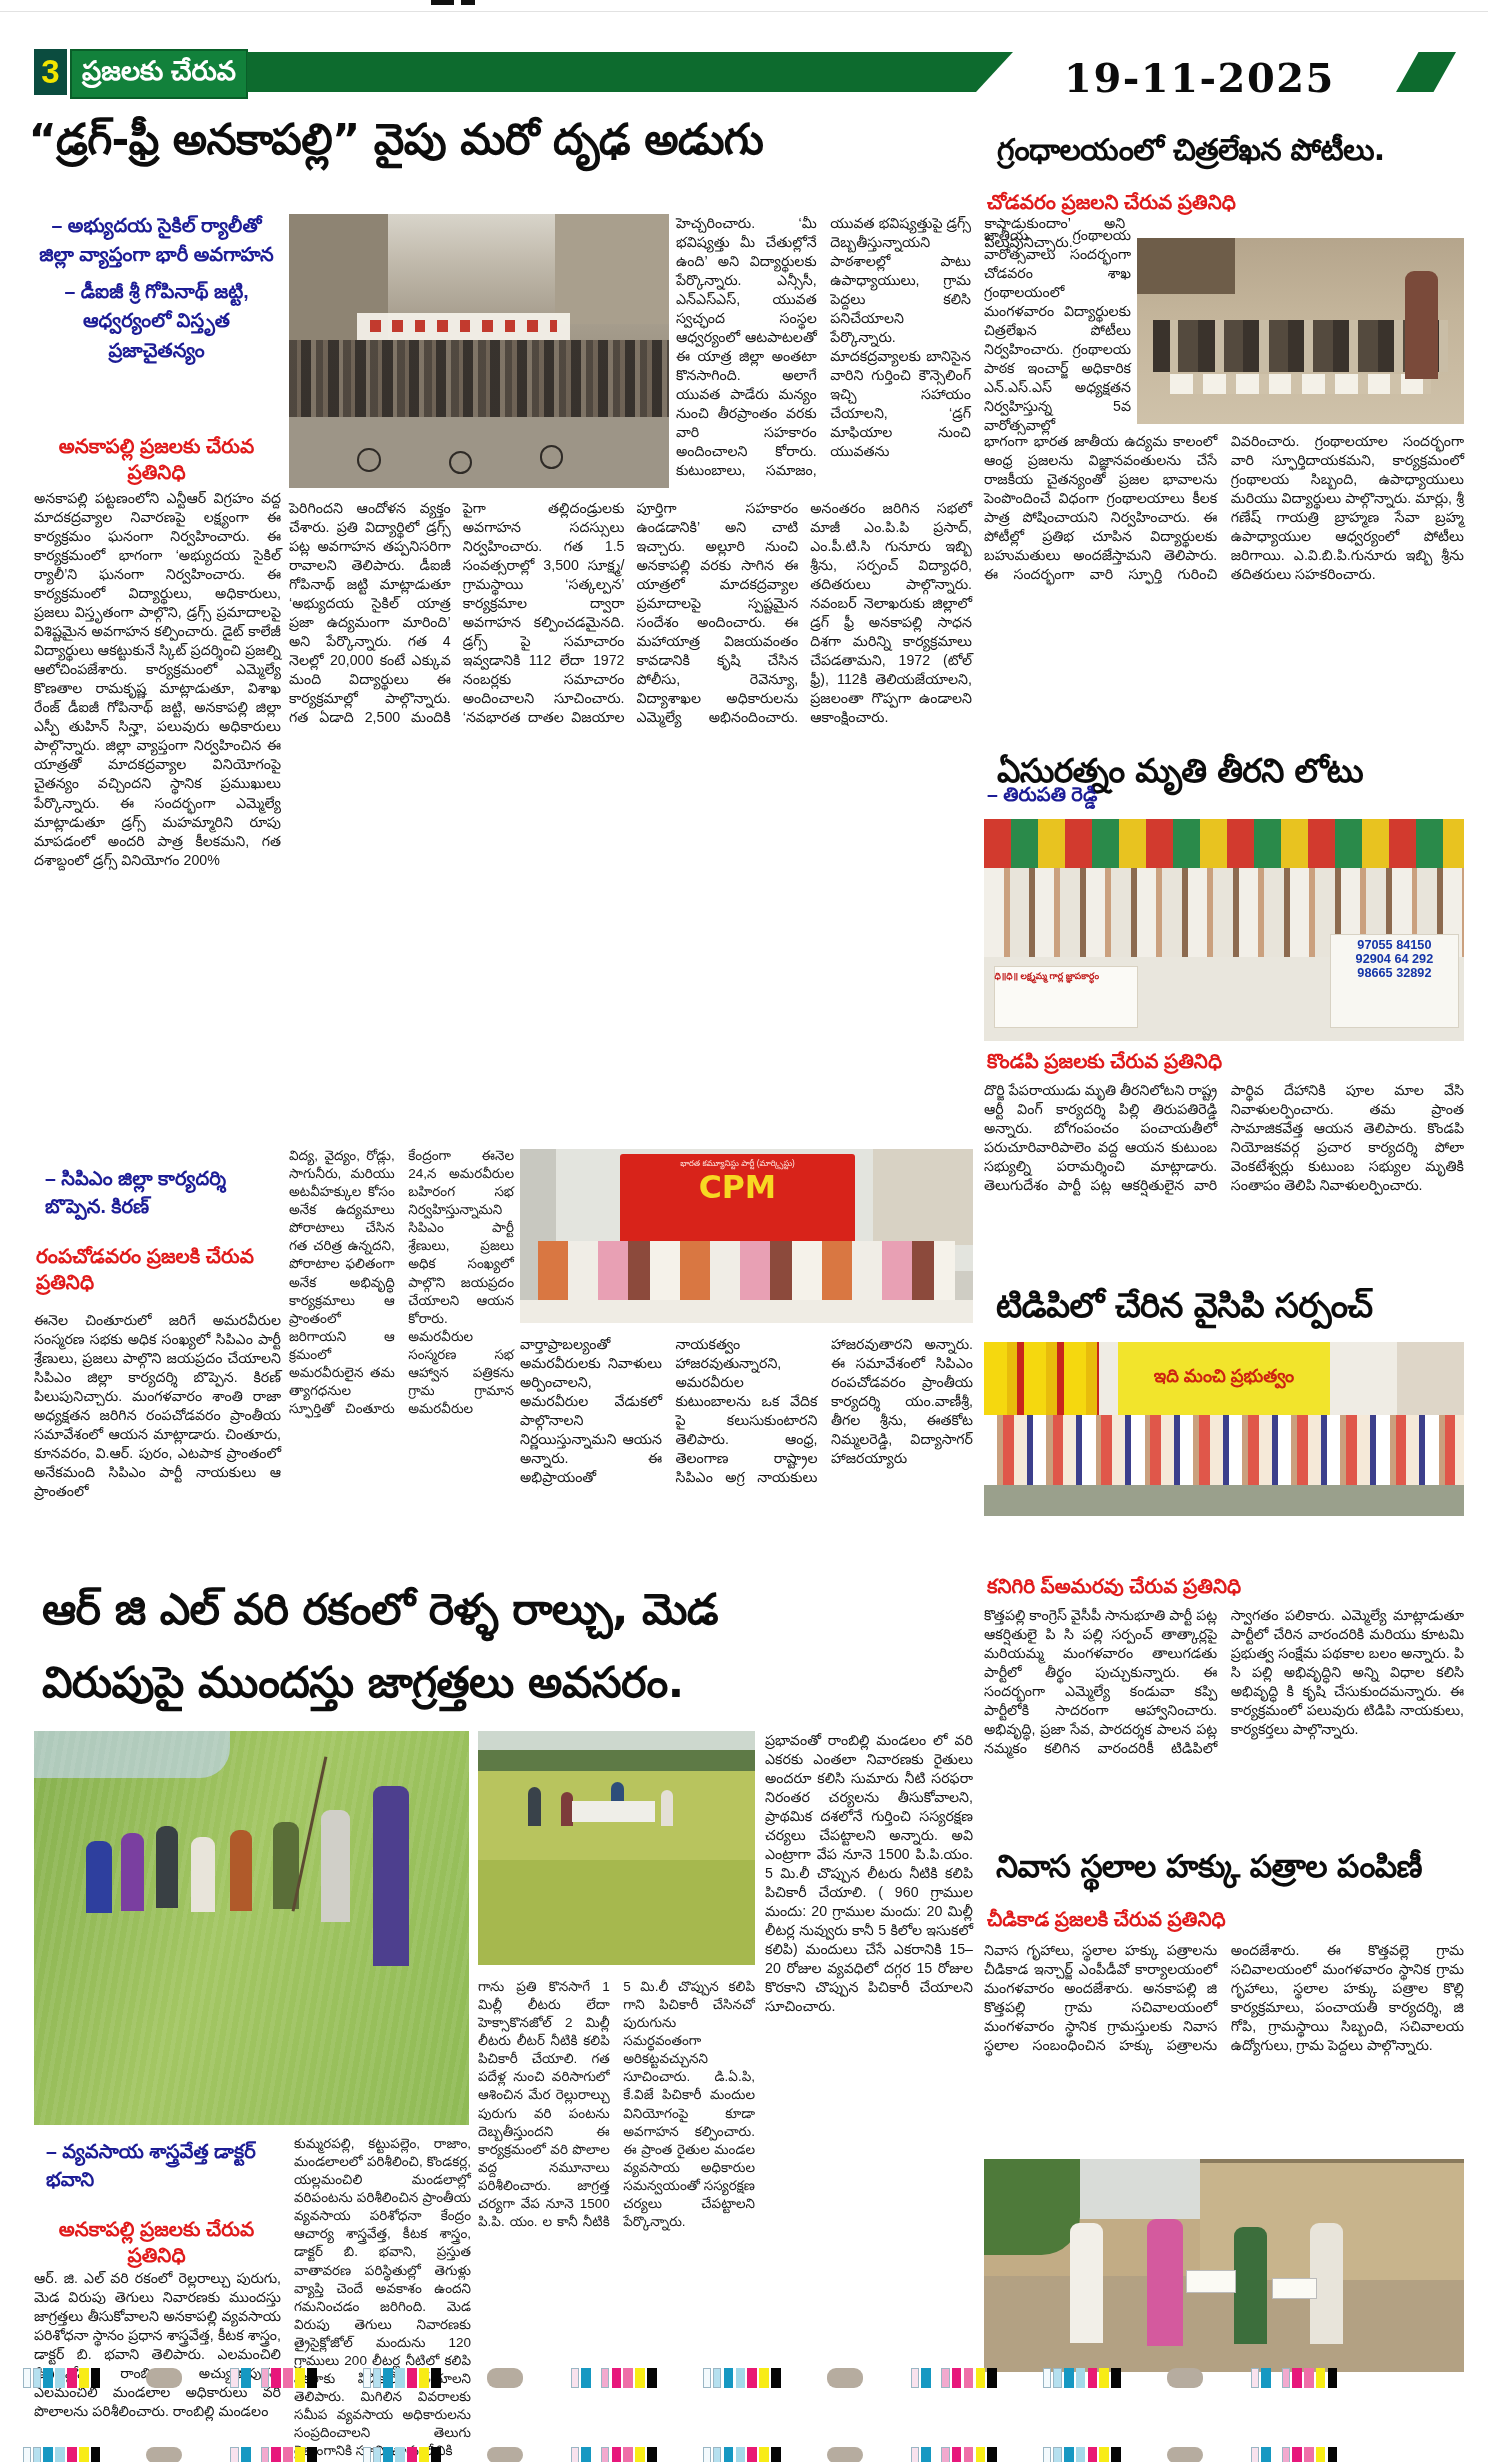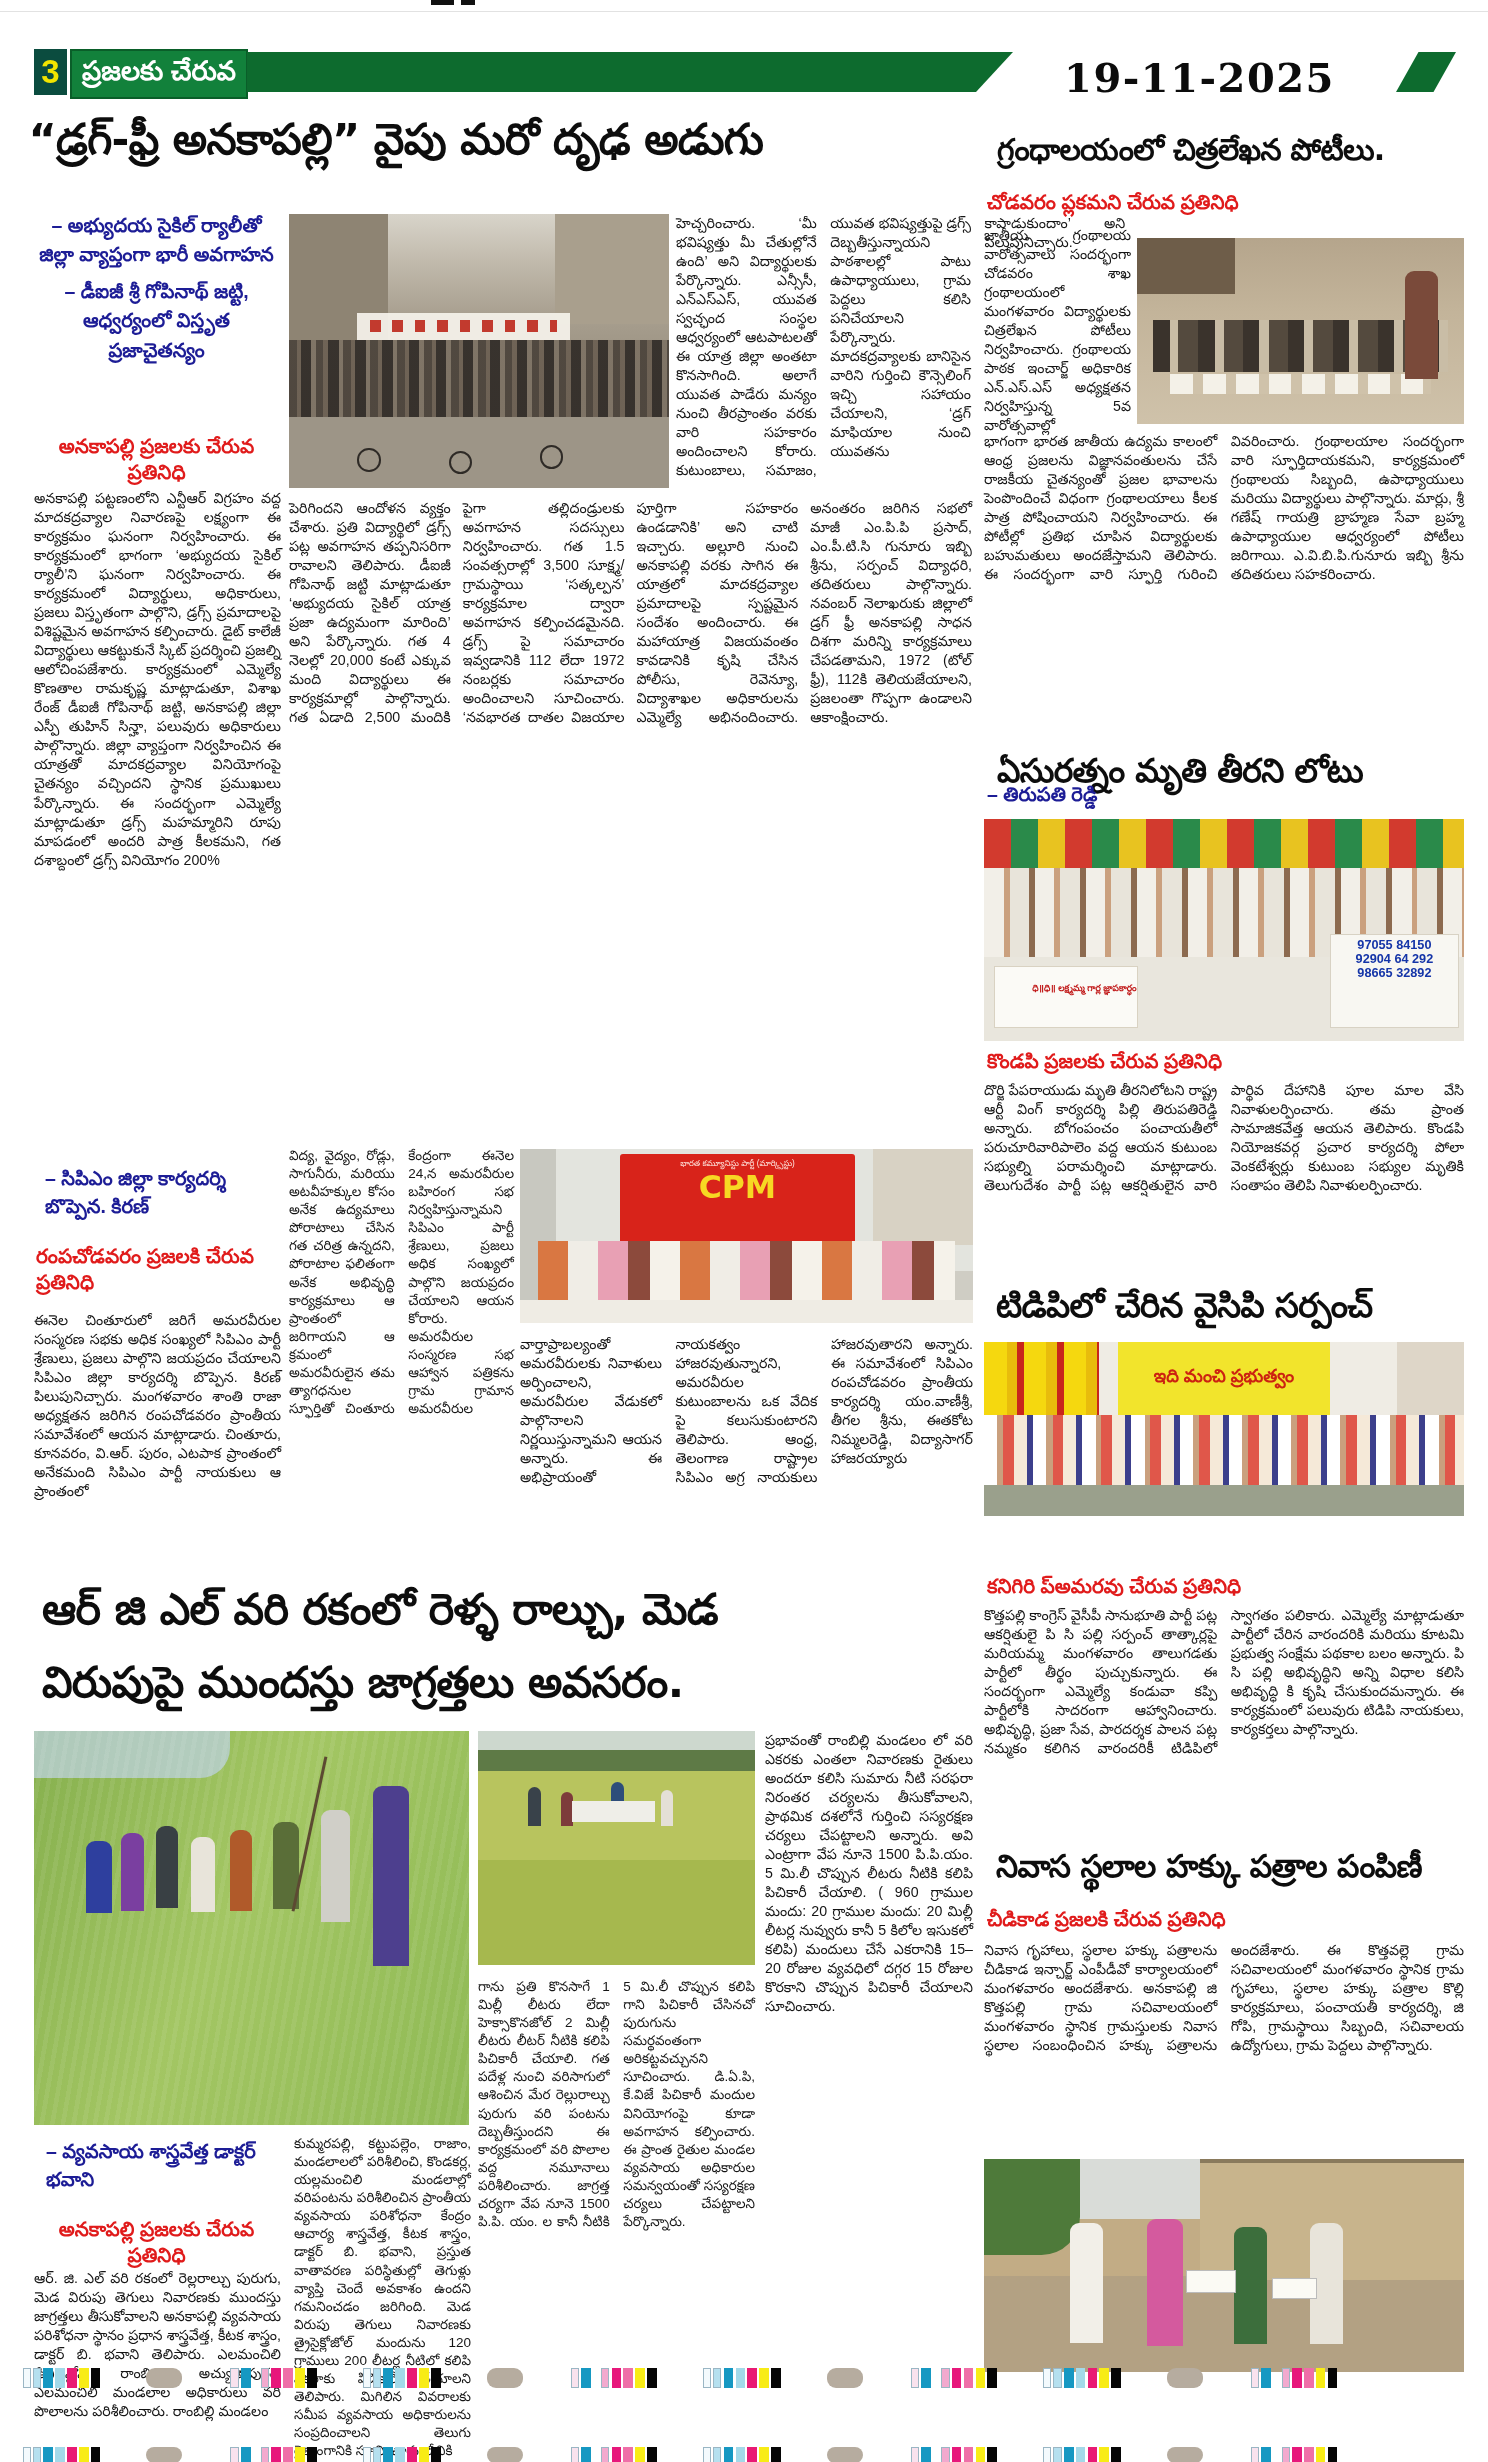--- a/index.html
+++ b/index.html
@@ -138,21 +138,21 @@
 
   <div class="abs body-txt" style="left:765px;top:1731px;width:208px;height:642px;">ప్రభావంతో రాంబిల్లి మండలం లో వరి ఎకరకు ఎంతలా నివారణకు రైతులు అందరూ కలిసి సుమారు నీటి సరఫరా నిరంతర చర్యలను తీసుకోవాలని, ప్రాథమిక దశలోనే గుర్తించి సస్యరక్షణ చర్యలు చేపట్టాలని అన్నారు. అవి ఎంట్రాగా వేప నూనె 1500 పి.పి.యం. 5 మి.లీ చొప్పున లీటరు నీటికి కలిపి పిచికారీ చేయాలి. ( 960 గ్రాముల మందు: 20 గ్రాముల మందు: 20 మిల్లీ లీటర్ల నువ్వురు కానీ 5 కిలోల ఇసుకలో కలిపి) మందులు చేసే ఎకరానికి 15–20 రోజుల వ్యవధిలో దగ్గర 15 రోజుల కొరకాని చొప్పున పిచికారీ చేయాలని సూచించారు.</div>
   <div class="abs body-txt cols2" style="left:478px;top:1978px;width:277px;height:394px;font-size:13.5px;">గాను ప్రతి కొనసాగే 1 మిల్లీ లీటరు లేదా హెక్సాకొనజోల్ 2 మిల్లీ లీటరు లీటర్ నీటికి కలిపి పిచికారీ చేయాలి. గత పదేళ్ల నుంచి వరిసాగులో ఆశించిన మేర రెల్లురాల్చు పురుగు వరి పంటను దెబ్బతీస్తుందని ఈ కార్యక్రమంలో వరి పొలాల వద్ద నమూనాలు పరిశీలించారు. జాగ్రత్త చర్యగా వేప నూనె 1500 పి.పి. యం. ల కానీ నీటికి 5 మి.లీ చొప్పున కలిపి గాని పిచికారీ చేసినచో పురుగును సమర్థవంతంగా అరికట్టవచ్చునని సూచించారు. డి.ఏ.పి, కే.విజే పిచికారీ మందుల వినియోగంపై కూడా అవగాహన కల్పించారు. ఈ ప్రాంత రైతుల మండల వ్యవసాయ అధికారుల సమన్వయంతో సస్యరక్షణ చర్యలు చేపట్టాలని పేర్కొన్నారు.</div>
 
   <div class="abs byline-blue" style="left:46px;top:2137px;width:225px;">– వ్యవసాయ శాస్త్రవేత్త డాక్టర్ భవాని</div>
   <div class="abs byline-red" style="left:36px;top:2216px;width:241px;text-align:center;">అనకాపల్లి ప్రజలకు చేరువ ప్రతినిధి</div>
   <div class="abs body-txt" style="left:34px;top:2269px;width:247px;height:105px;">ఆర్. జి. ఎల్ వరి రకంలో రెల్లరాల్చు పురుగు, మెడ విరుపు తెగులు నివారణకు ముందస్తు జాగ్రత్తలు తీసుకోవాలని అనకాపల్లి వ్యవసాయ పరిశోధనా స్థానం ప్రధాన శాస్త్రవేత్త, కీటక శాస్త్రం, డాక్టర్ బి. భవాని తెలిపారు. ఎలమంచిలి డివిజన్లోని రాంబిల్లి, అచ్యుతాపురం, ఎలమంచిలి మండలాల అధికారులు వరి పొలాలను పరిశీలించారు. రాంబిల్లి మండలం</div>
   <div class="abs body-txt" style="left:294px;top:2135px;width:177px;height:238px;font-size:13.5px;">కుమ్మరపల్లి, కట్టుపల్లెం, రాజాం, మండలాలలో పరిశీలించి, కొండకర్ల, యల్లమంచిలి మండలాల్లో వరిపంటను పరిశీలించిన ప్రాంతీయ వ్యవసాయ పరిశోధనా కేంద్రం ఆచార్య శాస్త్రవేత్త, కీటక శాస్త్రం, డాక్టర్ బి. భవాని, ప్రస్తుత వాతావరణ పరిస్థితుల్లో తెగుళ్లు వ్యాప్తి చెందే అవకాశం ఉందని గమనించడం జరిగింది. మెడ విరుపు తెగులు నివారణకు త్రైసైక్లోజోల్ మందును 120 గ్రాములు 200 లీటర్ల నీటిలో కలిపి ఎకరాకు పిచికారీ చేయాలని తెలిపారు. మిగిలిన వివరాలకు సమీప వ్యవసాయ అధికారులను సంప్రదించాలని తెలుగు రైతాంగానికి సూచించారు. దీనికి</div>
 
   <div class="abs headline" style="left:997px;top:132px;width:466px;font-size:30px;">గ్రంధాలయంలో చిత్రలేఖన పోటీలు.</div>
-  <div class="abs byline-red" style="left:987px;top:189px;width:390px;">చోడవరం ప్లకమని చేరువ ప్రతినిధి</div>
+  <div class="abs byline-red" style="left:987px;top:189px;width:390px;">చోడవరం ప్రజలని చేరువ ప్రతినిధి</div>
   <div class="abs body-txt" style="left:984px;top:226px;width:147px;height:196px;">జాతీయ గ్రంథాలయ వారోత్సవాలు సందర్భంగా చోడవరం శాఖ గ్రంథాలయంలో మంగళవారం విద్యార్థులకు చిత్రలేఖన పోటీలు నిర్వహించారు. గ్రంథాలయ పాఠక ఇంచార్జ్ అధికారిక ఎన్.ఎస్.ఎస్ అధ్యక్షతన నిర్వహిస్తున్న 5వ వారోత్సవాల్లో</div>
 
   <div class="abs photo" style="left:1137px;top:238px;width:327px;height:186px;
        background:linear-gradient(180deg,#b5a58c 0%,#c3b49a 40%,#cfc2aa 100%);">
     <div class="ph" style="left:0;top:0;width:30%;height:30%;background:#6e5d49;"></div>
     <div class="ph" style="left:5%;top:44%;width:90%;height:28%;
          background:repeating-linear-gradient(90deg,#3a332c 0 16.5px,#c9bda6 16.5px 25.5px,#544a3e 25.5px 45px);"></div>
     <div class="ph" style="left:10%;bottom:16%;width:80%;height:11%;
          background:repeating-linear-gradient(90deg,#f4f1e8 0 22.5px,#cfc2aa 22.5px 33px);"></div>
     <div class="fig" style="right:8%;top:18%;width:10%;height:58%;background:#7a4a3a;"></div>
@@ -163,21 +163,21 @@
   <div class="abs headline" style="left:997px;top:715px;width:465px;font-size:33px;margin-top:36px;">ఏసురత్నం మృతి తీరని లోటు</div>
   <div class="abs byline-blue" style="left:987px;top:780px;width:240px;">– తిరుపతి రెడ్డి</div>
 
   <div class="abs photo" style="left:984px;top:819px;width:480px;height:222px;background:#cfc6b8;">
     <div class="ph" style="left:0;top:0;width:100%;height:22%;
          background:repeating-linear-gradient(90deg,#d23a2e 0 27px,#2a8a4a 27px 54px,#e8c320 54px 81px);"></div>
     <div class="ph" style="left:0;top:22%;width:100%;height:40%;
          background:repeating-linear-gradient(90deg,#f2efe8 0 19.5px,#caa07e 19.5px 25.5px,#e8e4da 25.5px 45px,#8c6a4f 45px 51px);"></div>
     <div class="ph" style="left:0;bottom:0;width:100%;height:38%;background:#e9e6dd;"></div>
     <div class="ph" style="left:2%;bottom:6%;width:30%;height:28%;background:#fbfaf6;border:0.7px solid #d9d2c2;
-         color:#c01818;font-size:9px;font-weight:bold;text-align:right;line-height:1.4;padding-top:15px;box-sizing:border-box;">ధి॥ధి॥ లక్ష్మమ్మ గార్ల జ్ఞాపకార్ధం</div>
+         color:#c01818;font-size:9px;font-weight:bold;text-align:left;line-height:1.4;padding-top:3px;box-sizing:border-box;">ధి॥ధి॥ లక్ష్మమ్మ గార్ల జ్ఞాపకార్ధం</div>
     <div class="ph" style="right:1%;top:52%;width:27%;height:42%;background:#f8f7f2;border:0.7px solid #d8d2c4;
          text-align:center;padding-top:3px;box-sizing:border-box;">
       <div style="color:#1535a8;font-weight:bold;font-size:12.7px;">97055 84150</div>
       <div style="color:#1535a8;font-weight:bold;font-size:12.7px;">92904 64 292</div>
       <div style="color:#1535a8;font-weight:bold;font-size:12.7px;">98665 32892</div>
     </div>
   </div>
 
   <div class="abs byline-red" style="left:987px;top:1048px;width:390px;">కొండపి  ప్రజలకు చేరువ ప్రతినిధి</div>
   <div class="abs body-txt cols2" style="left:984px;top:1081px;width:480px;height:196px;">దొర్జి పేపరాయుడు మృతి తీరనిలోటని రాష్ట్ర ఆర్టీ వింగ్ కార్యదర్శి పిల్లి తిరుపతిరెడ్డి అన్నారు. బోగంపంచం పంచాయతీలో పరుచూరివారిపాలెం వద్ద ఆయన కుటుంబ సభ్యుల్ని పరామర్శించి మాట్లాడారు. తెలుగుదేశం పార్టీ పట్ల ఆకర్షితులైన వారి పార్థివ దేహానికి పూల మాల వేసి నివాళులర్పించారు. తమ ప్రాంత సామాజికవేత్త ఆయన తెలిపారు. కొండపి నియోజకవర్గ ప్రచార కార్యదర్శి పోలా వెంకటేశ్వర్లు కుటుంబ సభ్యుల మృతికి సంతాపం తెలిపి నివాళులర్పించారు.</div>

